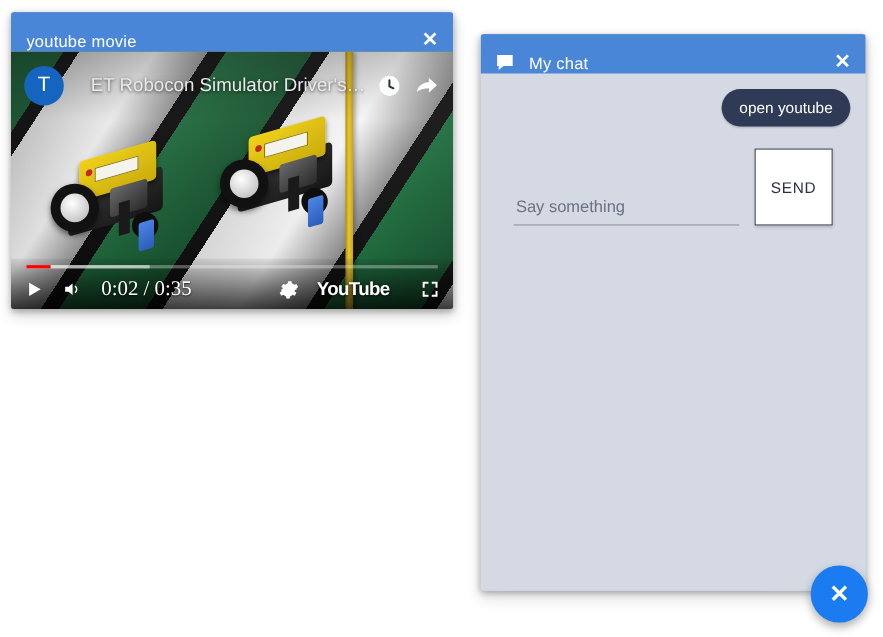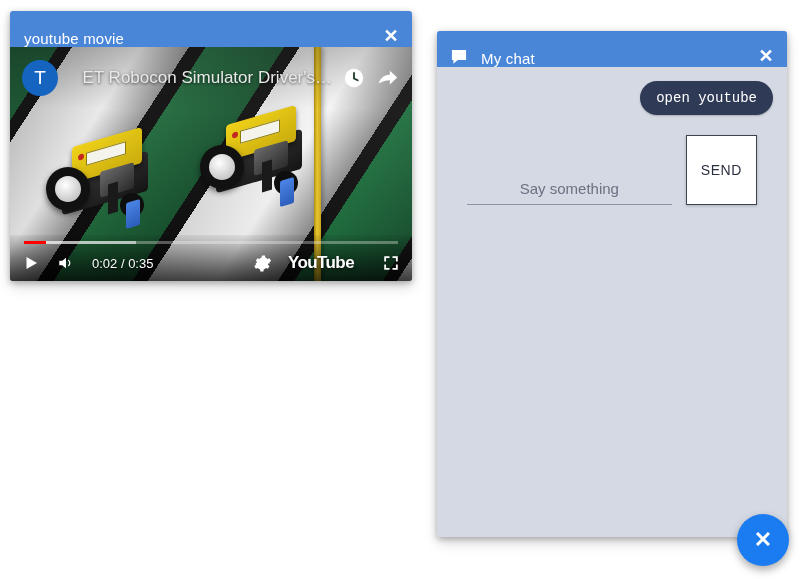--- a/index.html
+++ b/index.html
@@ -253,23 +253,24 @@
     box-sizing: border-box;
   }
   .ctrl {
     display: flex; align-items: center; justify-content: center;
     margin-right: 16px;
     cursor: pointer;
     flex: 0 0 auto;
   }
   .time-display {
     color: #ffffff;
-    font-size: 13px;
+    font-size: 19px;
     text-shadow: 0 1px 2px rgba(0,0,0,0.8);
     flex: 0 0 auto;
+    font-family: Liberation Serif, serif;
   }
   .ctrl-spacer { flex: 1 1 auto; }
   .yt-logo {
     color: #ffffff;
     font-size: 17px;
     font-weight: bold;
     letter-spacing: -0.6px;
     text-shadow: 0 1px 3px rgba(0,0,0,0.8);
     margin-right: 28px;
     cursor: pointer;
@@ -292,21 +293,21 @@
     flex: 0 0 auto;
     display: flex; align-items: center; justify-content: center;
   }
   .chat-body {
     flex: 1 1 auto;
     background: #d4d9e3;
     padding: 14px 14px 0 14px;
     box-sizing: border-box;
     overflow: hidden;
   }
-  .msg-row { display: flex; font-family: Liberation Mono, monospace; }
+  .msg-row { display: flex; }
   .msg-row.outgoing { justify-content: flex-end; }
   .bubble {
     background: #2f3a56;
     color: #ffffff;
     font-size: 14px;
     padding: 9px 16px;
     border-radius: 18px;
     max-width: 78%;
     box-shadow: 0 1px 2px rgba(0,0,0,0.22);
   }
@@ -319,21 +320,20 @@
     flex: 1 1 auto;
     border: none;
     border-bottom: 1px solid #8d93a3;
     background: transparent;
     font-family: "Liberation Sans", sans-serif;
     font-size: 15px;
     color: #15803d;
     padding: 4px 2px 7px 2px;
     outline: none;
     margin-right: 14px;
-    text-align: center;
   }
   .compose-input::placeholder { color: #6b7183; }
   .send-button {
     flex: 0 0 auto;
     background: #ffffff;
     border: 1px solid #3c4352;
     border-radius: 0;
     color: #2b3040;
     font-family: "Liberation Sans", sans-serif;
     font-size: 14px;

